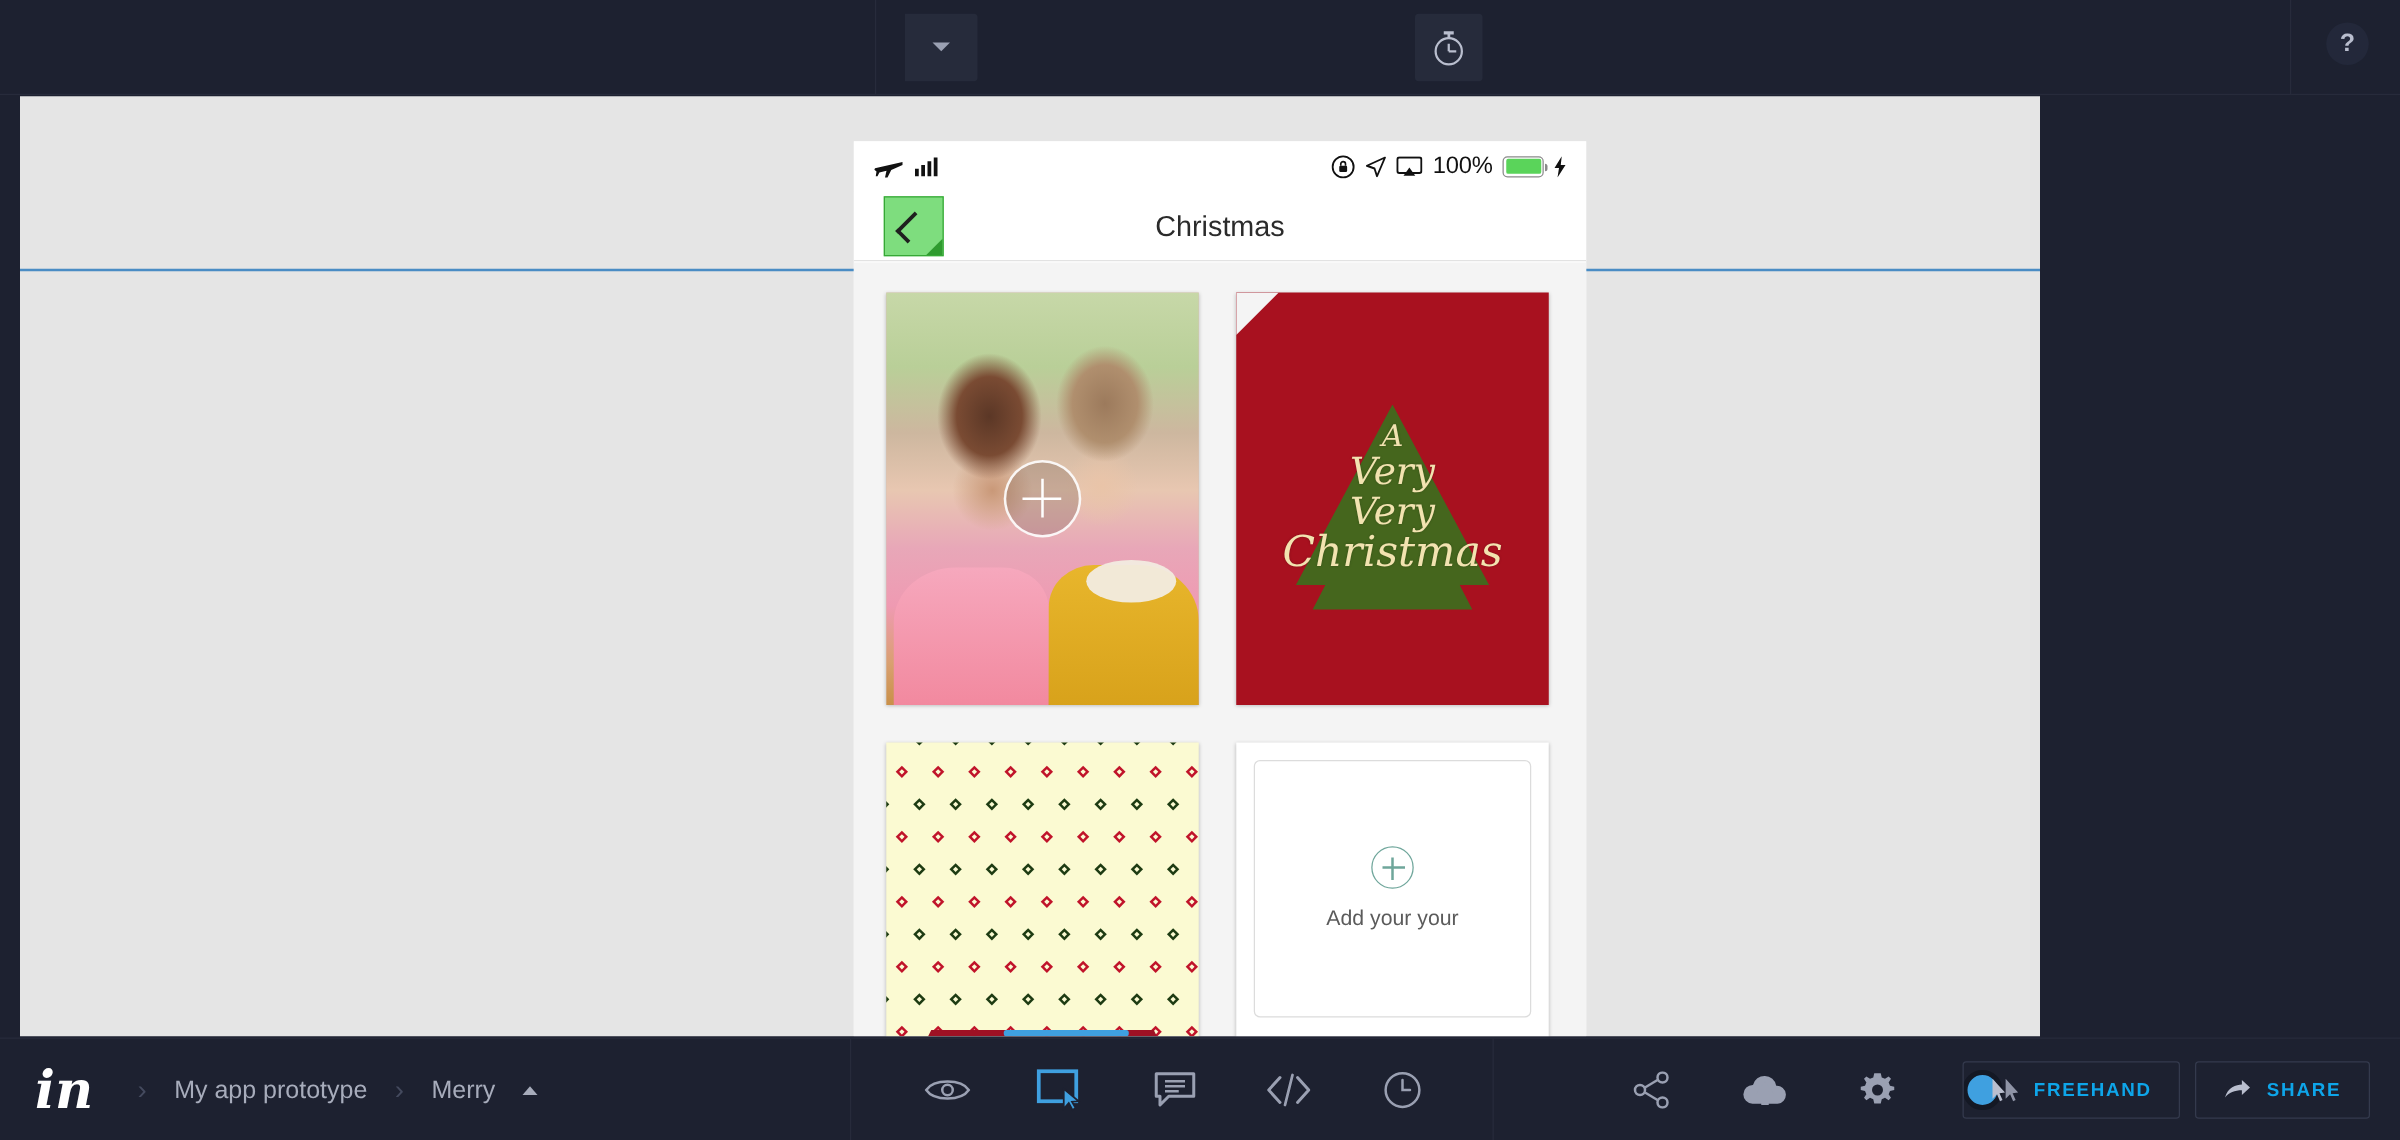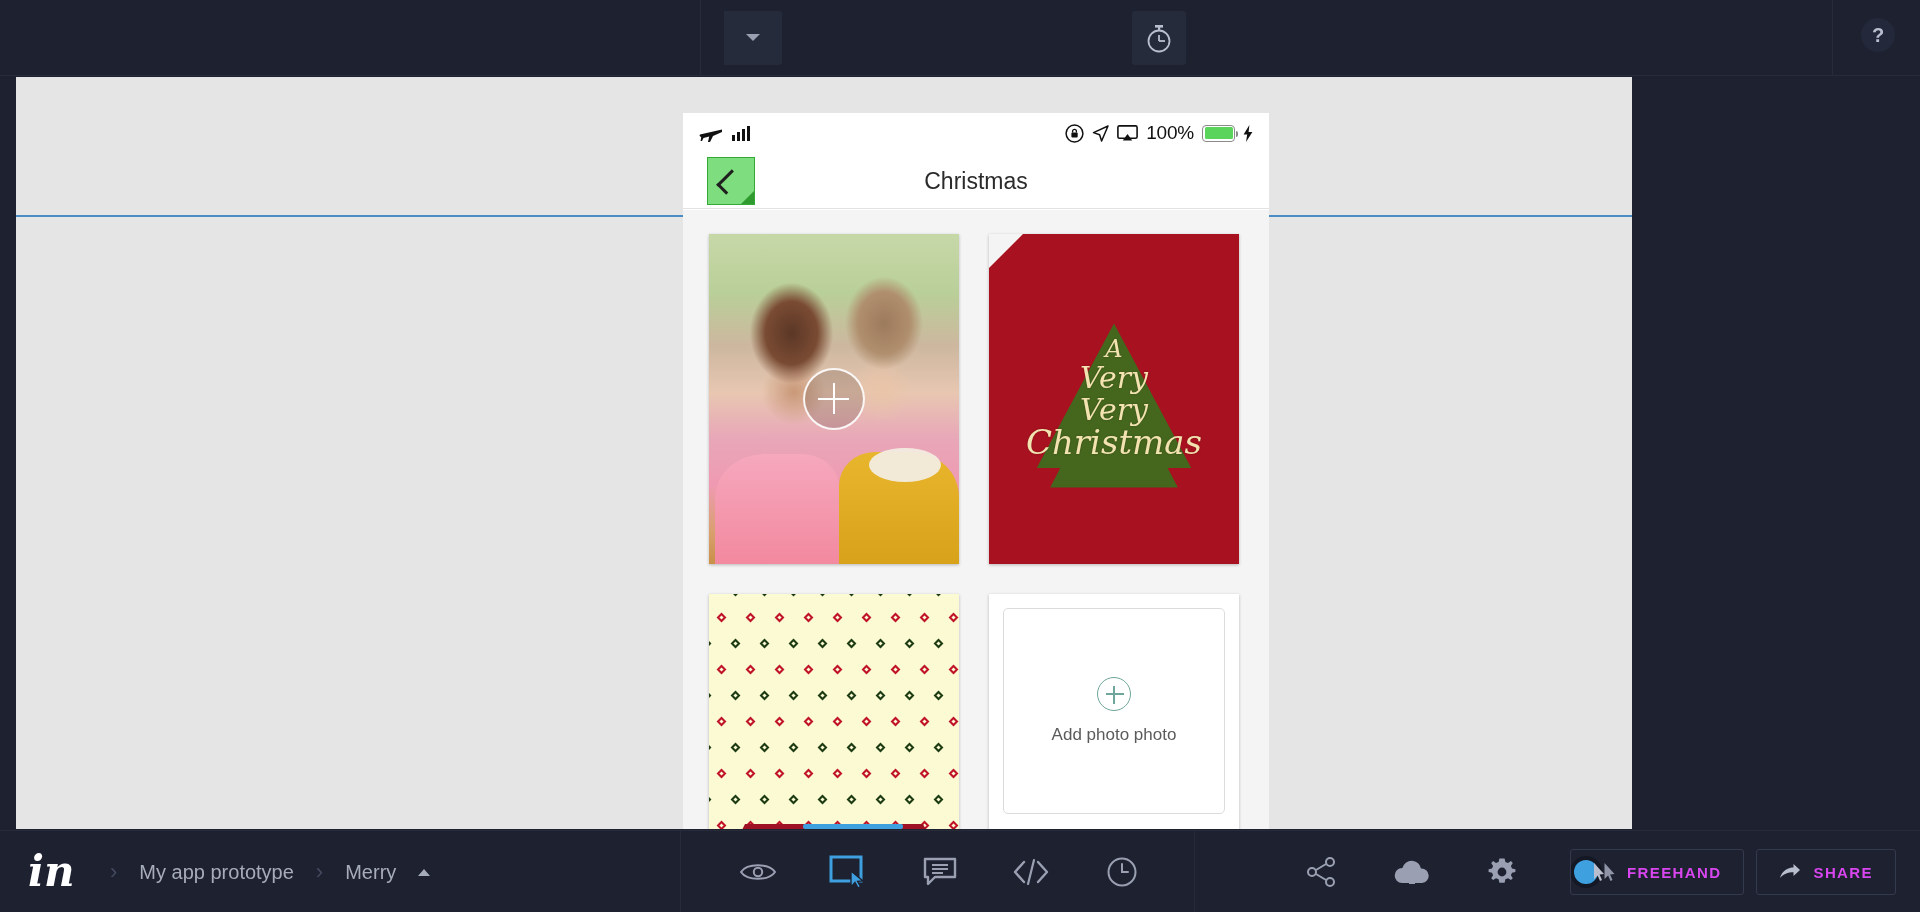--- a/index.html
+++ b/index.html
@@ -340,21 +340,21 @@
   }
   #avatar { width: 32px; height: 32px; border-radius:50%; background:#3fa0e0; border: 4px solid #141824; cursor:pointer;}
   #action-buttons {
     position:absolute; right: 24px; top: 18px;
     display:flex; gap: 12px;
   }
   .action-btn {
     height: 46px; padding: 0 22px;
     border: 1px solid #343a4d; border-radius: 3px;
     display:flex; align-items:center; gap:12px;
-    color:#d946ef; font-size: 15px; letter-spacing: 1.4px; font-weight:700;
+    color:#0ea5e9; font-size: 15px; letter-spacing: 1.4px; font-weight:700;
     cursor:pointer; background:transparent;
   }
   #bottom-divider-left{position:absolute;left:680px;top:0;width:1px;height:82px;background:#272b3b;}
   #bottom-divider-right{position:absolute;left:1194px;top:0;width:1px;height:82px;background:#272b3b;}
 </style>
 </head>
 <body>
 
 <div id="top-toolbar">
   <div id="top-toolbar-divider-left"></div>
@@ -554,21 +554,21 @@
             </div>
           <div class="banner">
             
             
           </div>
         </div>
 
         <div class="card" id="card-add">
           <div class="add-inner">
             <div class="plus-circle-small"></div>
-            <div class="add-label">Add photo photo</div>
+            <div class="add-label">Add your your</div>
           </div>
 
         </div>
 
       </div>
 
       <div id="scroll-indicator"></div>
     </div>
   </div>
 

